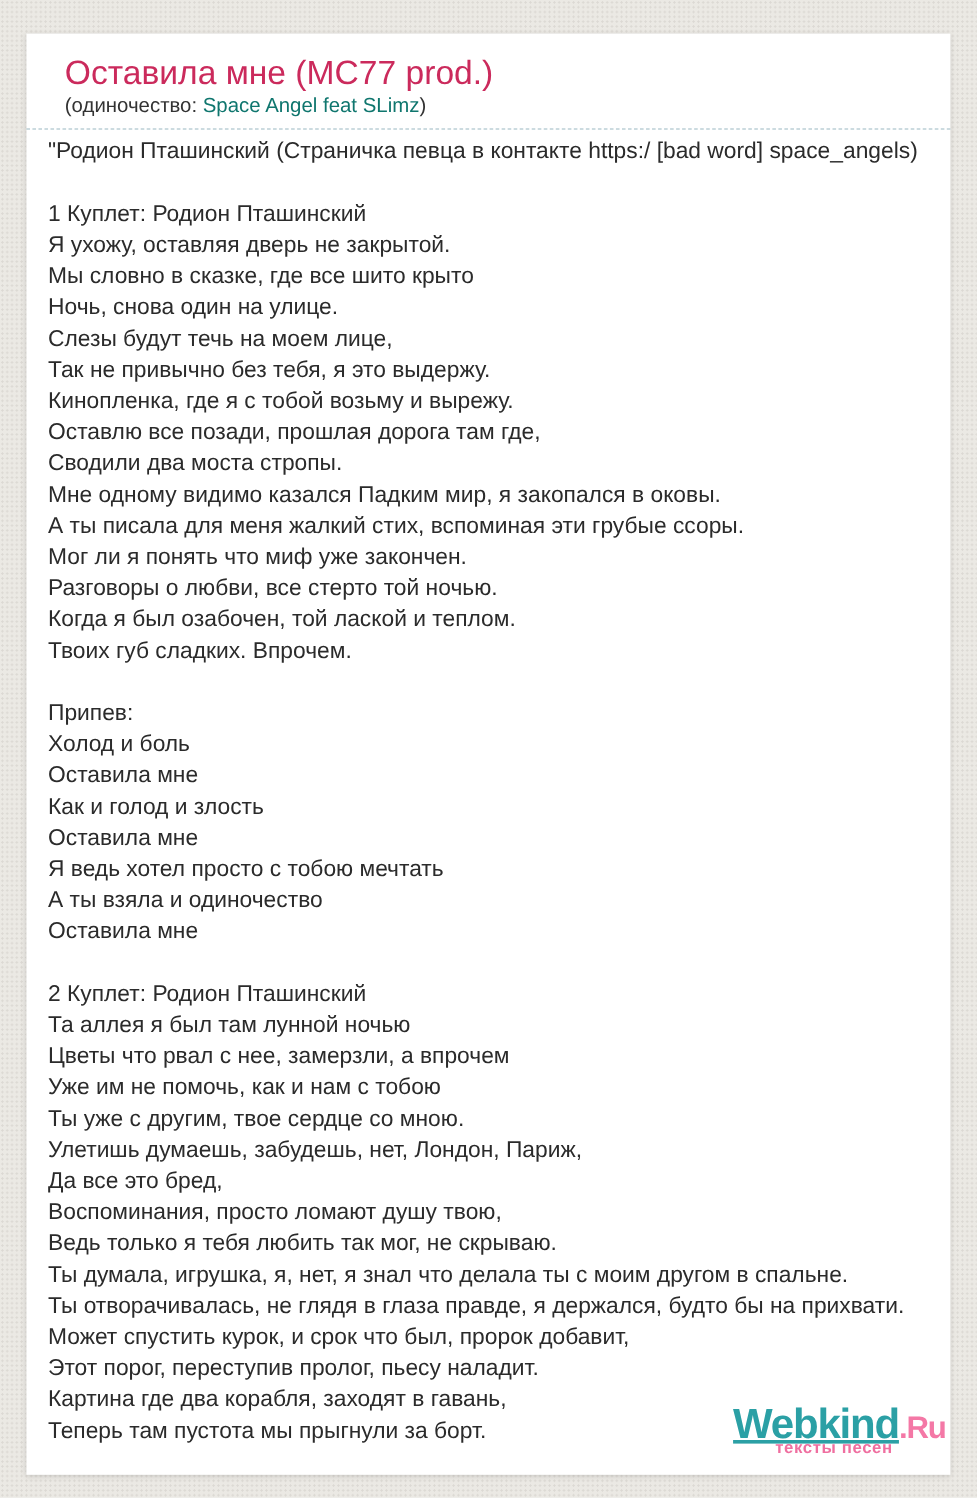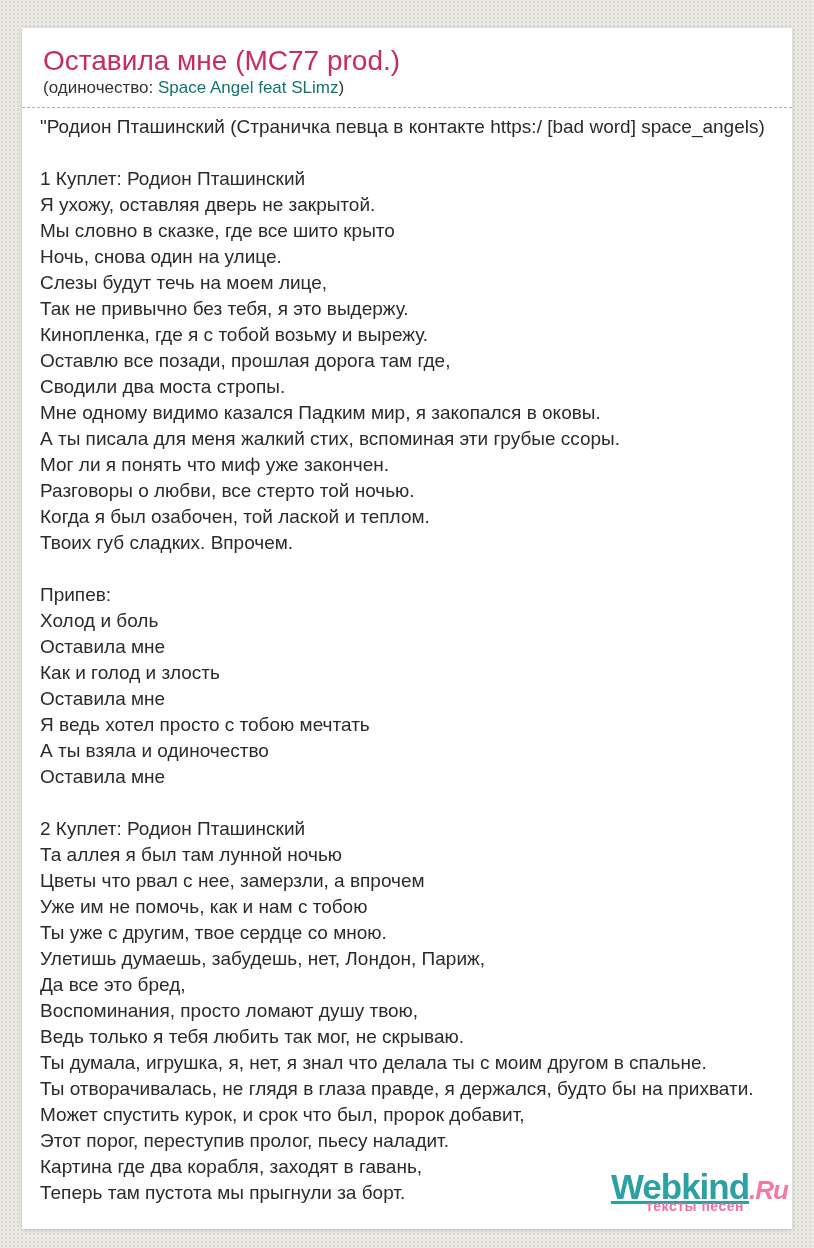--- a/index.html
+++ b/index.html
@@ -19,21 +19,21 @@
   .card {
     position: absolute;
     left: 22px;
     top: 28px;
     width: 770px;
     height: 1201px;
     background: #ffffff;
     box-shadow: 0 1px 5px rgba(0,0,0,0.14);
   }
   .song-header {
-    padding: 17px 18px 9px 21px;
+    padding: 17px 18px 9px 32px;
     border-bottom: 1px dashed #9ab8c2;
   }
   .song-title {
     margin: 0;
     font-size: 28px;
     line-height: 31px;
     font-weight: normal;
     color: #cb2a5c;
   }
   .artist-line {
@@ -67,21 +67,21 @@
     text-align: right;
     line-height: 1;
     cursor: pointer;
   }
   .logo-main {
     font-weight: bold;
     font-size: 35px;
     letter-spacing: -1px;
   }
   .logo-primary { color: #2ba0a5; text-decoration: underline; }
-  .logo-suffix  { color: #f478a6; font-size: 26px; font-style: italic; }
+  .logo-suffix  { color: #f478a6; font-size: 26px; }
   .logo-tagline {
     margin: -5px 44px 11px 0;
     font-weight: bold;
     font-size: 14px;
     letter-spacing: 0.5px;
     color: #ef6fa0;
   }
 </style>
 </head>
 <body>

